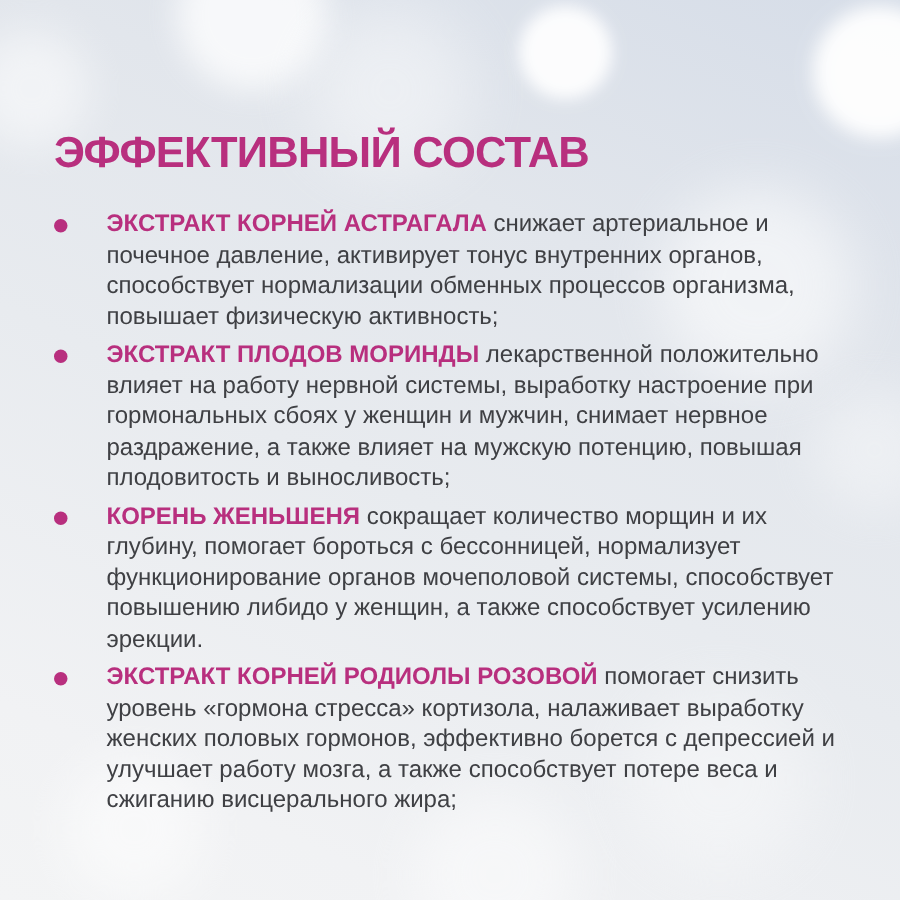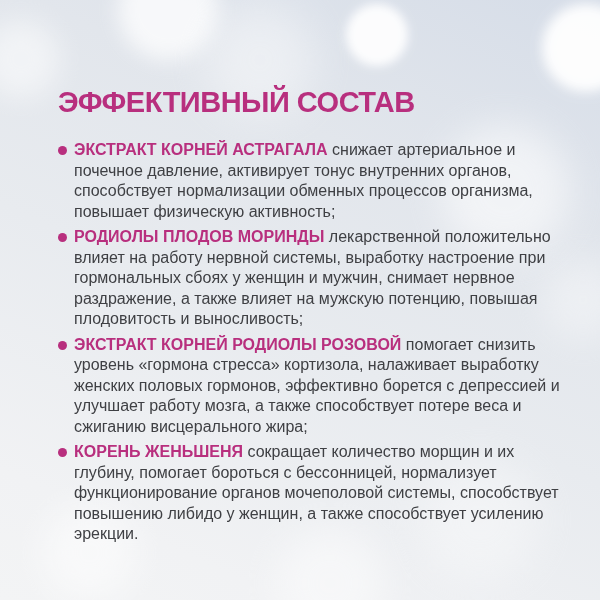--- a/index.html
+++ b/index.html
@@ -29,39 +29,39 @@
   .b4 { left: -18px; top:  20px; width:  78px; height:  78px; filter: blur(13px); opacity: .5; }
   .b5 { left: 440px; top: 125px; width: 130px; height: 130px; filter: blur(18px); opacity: .55; }
   .b6 { left: 205px; top:   5px; width: 110px; height: 110px; filter: blur(20px); opacity: .4; }
   .b7 { left:  42px; top: 505px; width:  95px; height:  95px; filter: blur(16px); opacity: .5; }
   .b8 { left: 275px; top: 528px; width: 110px; height: 110px; filter: blur(18px); opacity: .45; }
   .b9 { left: 543px; top: 260px; width:  80px; height:  80px; filter: blur(16px); opacity: .35; }
   .b10{ left: 420px; top: 460px; width: 120px; height: 120px; filter: blur(20px); opacity: .35; }
 
   .content {
     position: absolute;
-    left: 58px; top: 86px;
+    left: 36px; top: 86px;
     width: 530px;
   }
   .title {
     margin: 0 0 22px 0;
     font-size: 29px;
     line-height: 32px;
     font-weight: 800;
     letter-spacing: -0.5px;
     color: var(--accent);
   }
   .list {
     list-style: none;
     margin: 0; padding: 0;
     display: flex;
     flex-direction: column;
     gap: 5px;
   }
-  .item { display: flex; align-items: flex-start; gap: 7px; }
+  .item { display: flex; align-items: flex-start; gap: 26px; }
   .dot {
     flex: 0 0 9px;
     width: 9px; height: 9px;
     margin-top: 6px;
     border-radius: 50%;
     background: var(--accent);
   }
   .text {
     margin: 0;
     max-width: 488px;
@@ -102,36 +102,36 @@
         <span class="dot"></span>
         <p class="text">
           <strong class="lead">ЭКСТРАКТ КОРНЕЙ АСТРАГАЛА</strong>
           <span>снижает артериальное и почечное давление, активирует тонус внутренних органов, способствует нормализации обменных процессов организма, повышает физическую активность;</span>
         </p>
       </li>
 
       <li class="item">
         <span class="dot"></span>
         <p class="text">
-          <strong class="lead">РОДИОЛЫ ПЛОДОВ МОРИНДЫ</strong>
+          <strong class="lead">ЭКСТРАКТ ПЛОДОВ МОРИНДЫ</strong>
           <span>лекарственной положительно влияет на работу нервной системы, выработку настроение при гормональных сбоях у женщин и мужчин, снимает нервное раздражение, а также влияет на мужскую потенцию, повышая плодовитость и выносливость;</span>
+        </p>
+      </li>
+
+      <li class="item">
+        <span class="dot"></span>
+        <p class="text">
+          <strong class="lead">КОРЕНЬ ЖЕНЬШЕНЯ</strong>
+          <span>сокращает количество морщин и их глубину, помогает бороться с бессонницей, нормализует функционирование органов мочеполовой системы, способствует повышению либидо у женщин, а также способствует усилению эрекции.</span>
         </p>
       </li>
 
       <li class="item">
         <span class="dot"></span>
         <p class="text">
           <strong class="lead">ЭКСТРАКТ КОРНЕЙ РОДИОЛЫ РОЗОВОЙ</strong>
           <span>помогает снизить уровень «гормона стресса» кортизола, налаживает выработку женских половых гормонов, эффективно борется с депрессией и улучшает работу мозга, а также способствует потере веса и сжиганию висцерального жира;</span>
         </p>
       </li>
 
-      <li class="item">
-        <span class="dot"></span>
-        <p class="text">
-          <strong class="lead">КОРЕНЬ ЖЕНЬШЕНЯ</strong>
-          <span>сокращает количество морщин и их глубину, помогает бороться с бессонницей, нормализует функционирование органов мочеполовой системы, способствует повышению либидо у женщин, а также способствует усилению эрекции.</span>
-        </p>
-      </li>
-
     </ul>
   </div>
 </div>
 
 </body></html>

